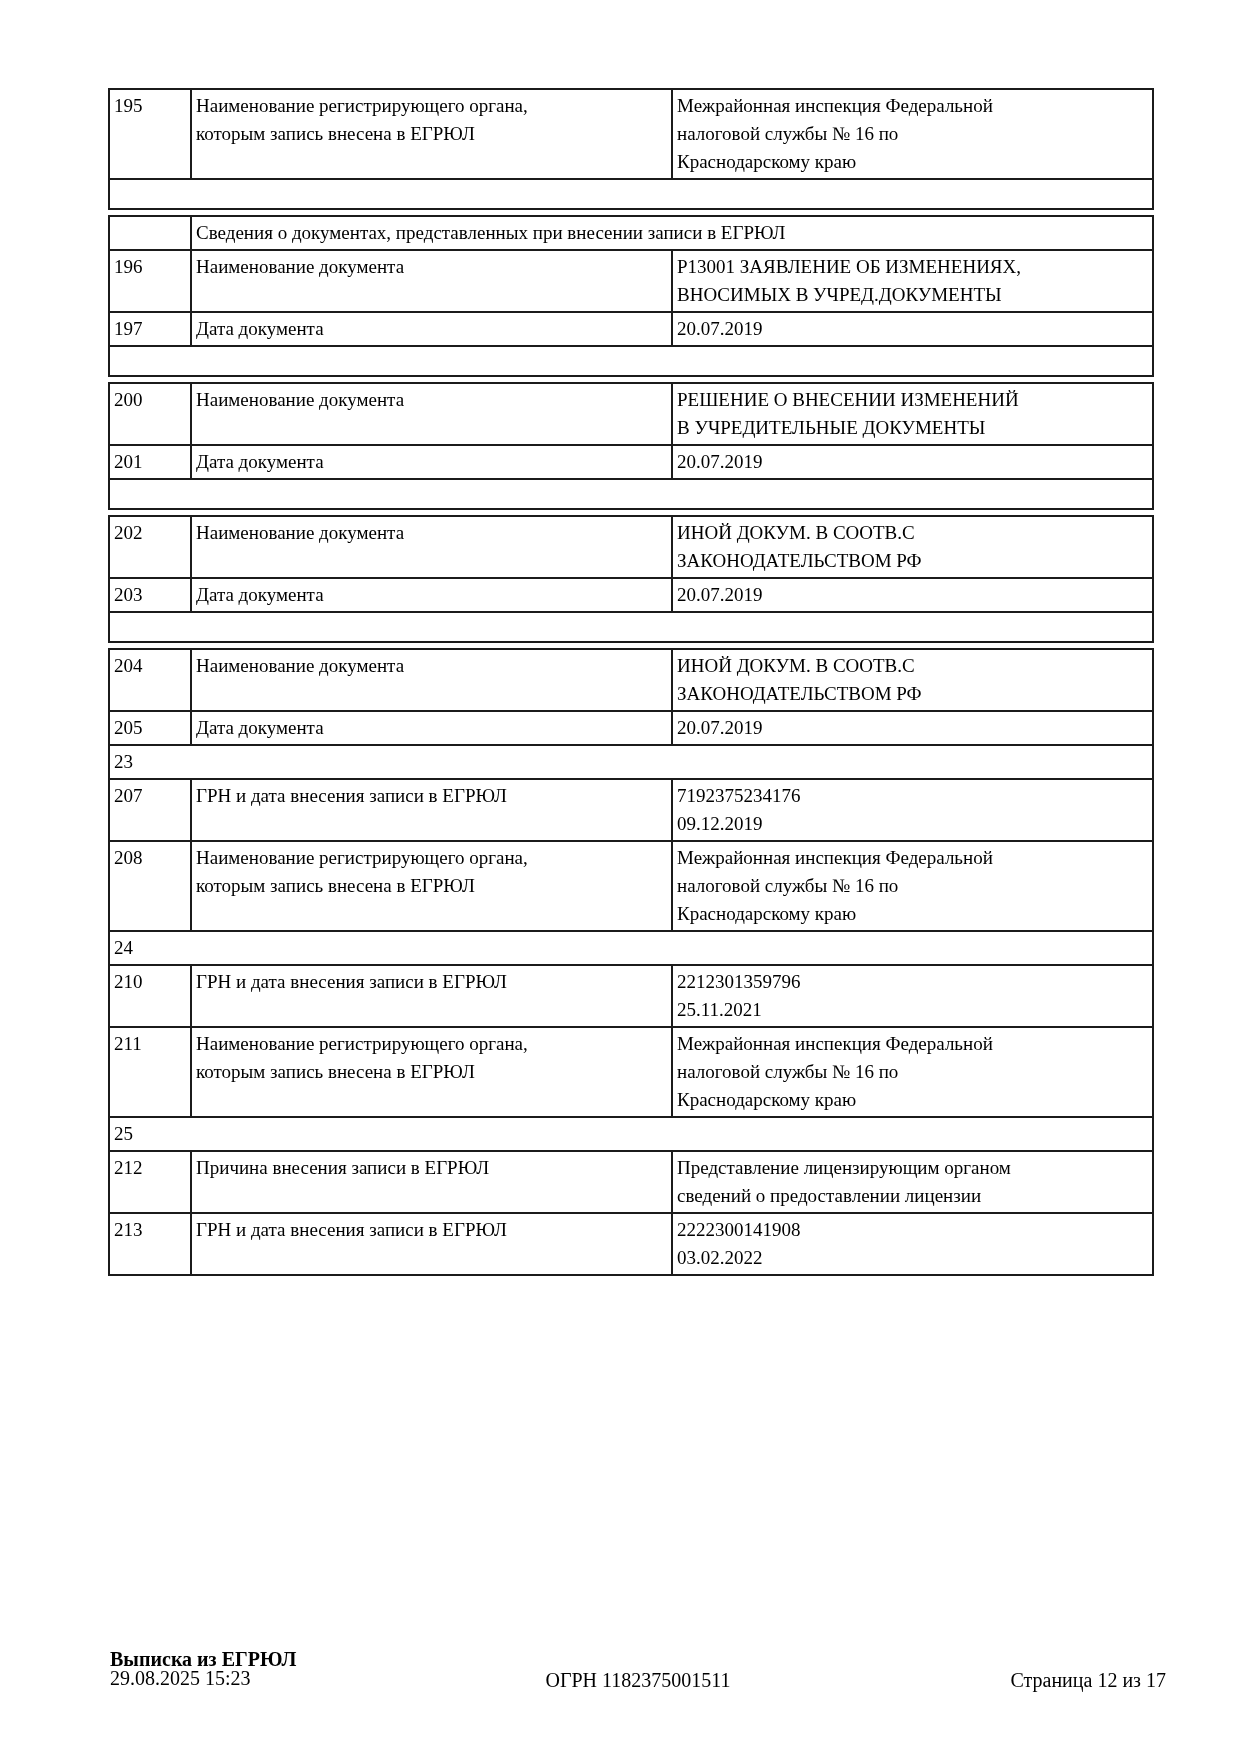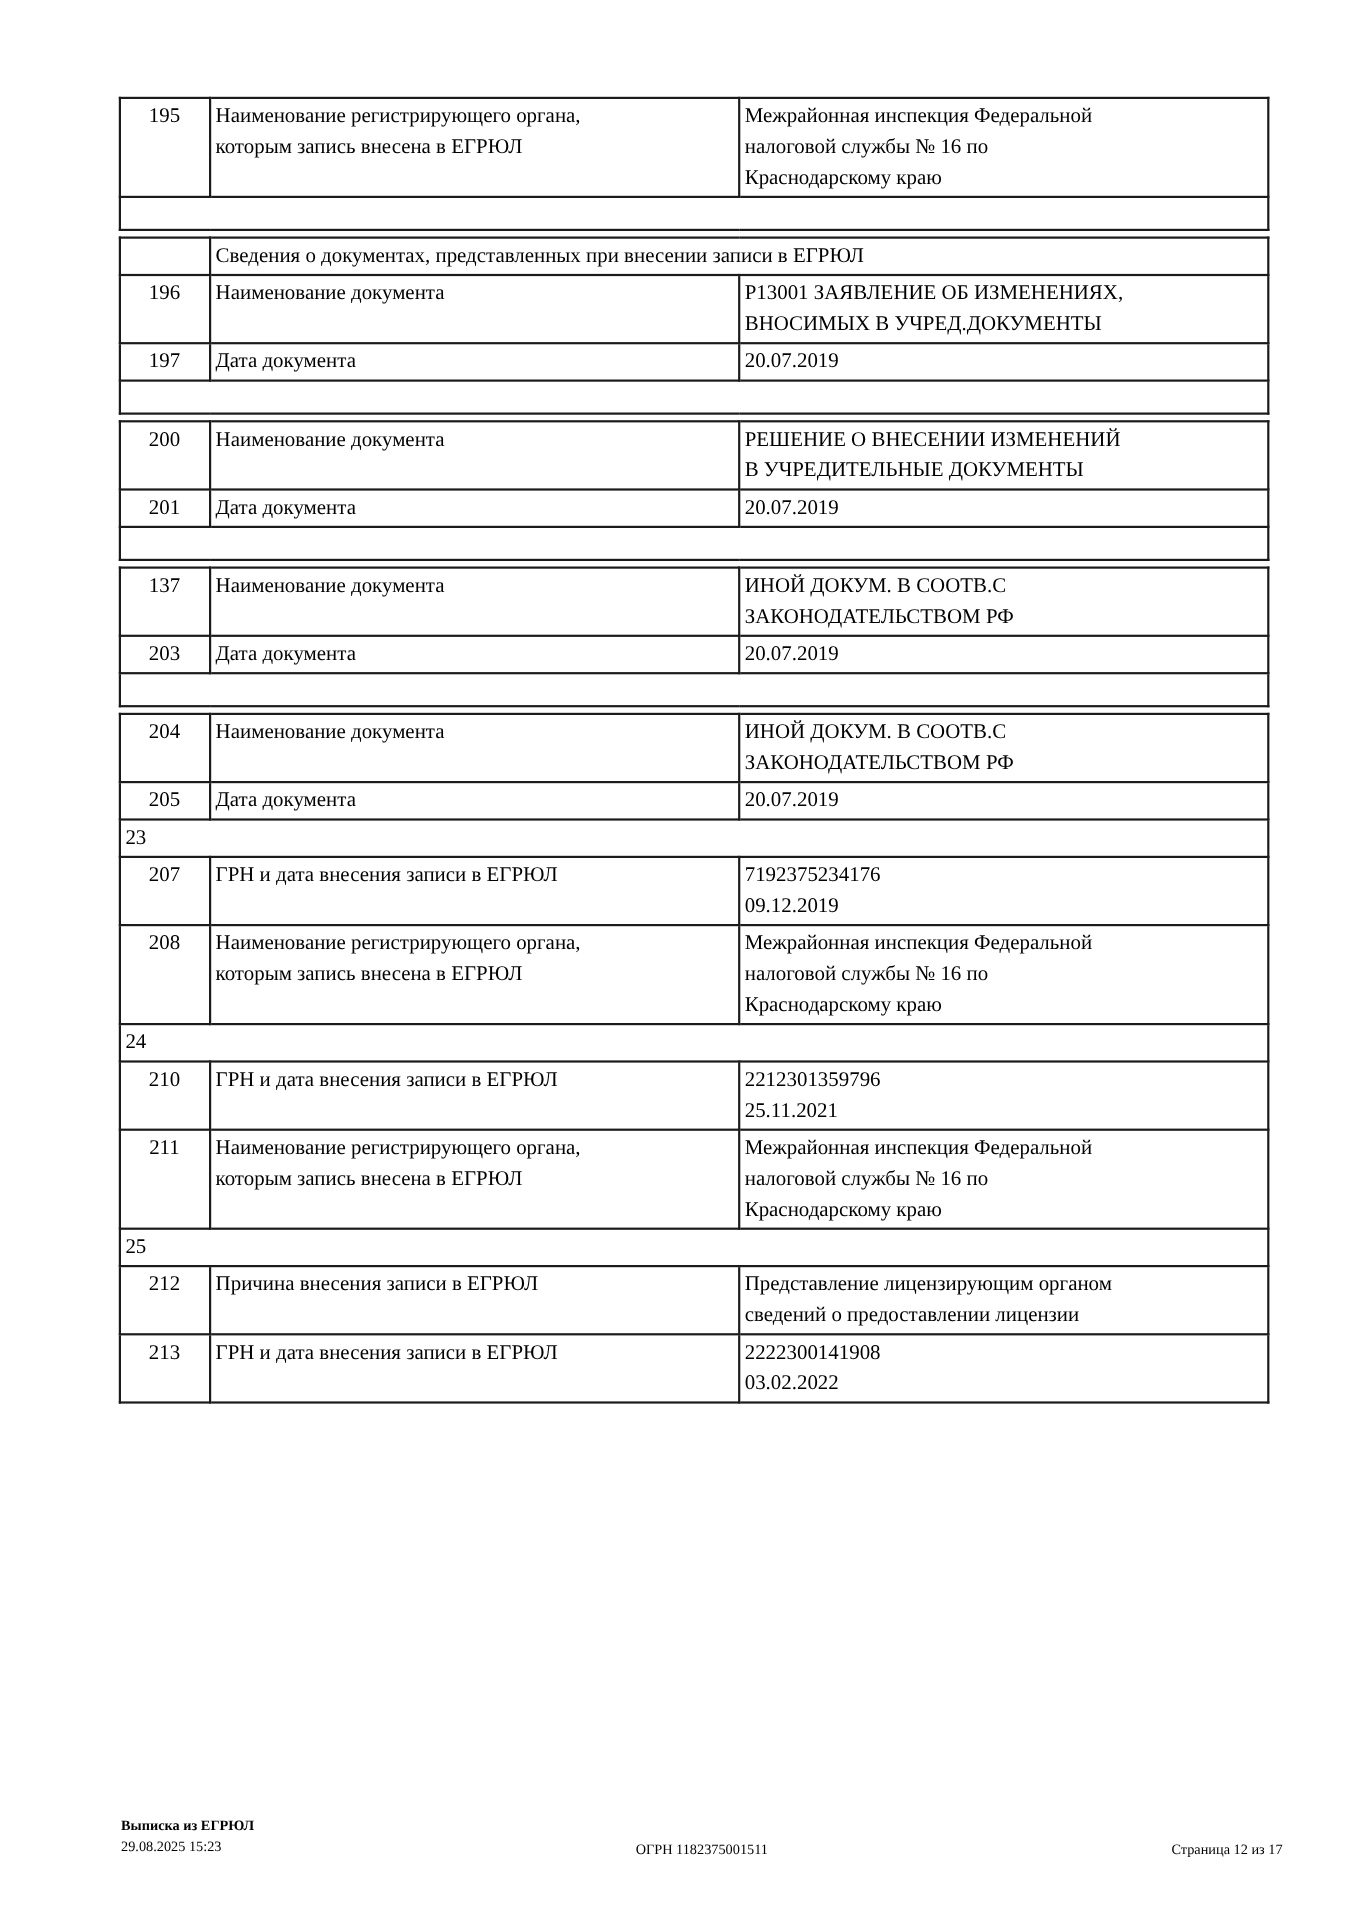--- a/index.html
+++ b/index.html
@@ -26,33 +26,33 @@
   }
   table.sec td {
     border: 2px solid #1b1b1b;
     vertical-align: top;
     font-size: 19px;
     line-height: 28px;
     padding: 2px 5px 2px 4px;
     white-space: pre-line;
     overflow: hidden;
   }
-  td.c-num   { text-align: center; padding: 2px 2px; margin-top: 48px; }
+  td.c-num   { text-align: left; padding: 2px 2px; margin-top: 48px; }
   td.c-label { }
   td.c-value { }
   td.c-merged { }
   td.c-secnum { text-align: left; font-weight: normal; white-space: normal; margin-top: 36px; }
   tr.spacer td { height: 30px; padding: 0; }
   .footer {
     position: absolute;
     left: 110px;
     top: 1650px;
     width: 1056px;
     height: 40px;
-    font-size: 13px;
+    font-size: 20px;
     line-height: 19px;
     text-decoration: underline;
   }
   .f-left  { position: absolute; left: 0; top: 0; }
   .f-title { font-weight: bold; }
   .f-center { position: absolute; left: 0; right: 0; bottom: 0; text-align: center; }
   .f-right  { position: absolute; right: 0; bottom: 0; }
 </style>
 </head>
 <body>
@@ -129,21 +129,21 @@
       </tbody>
     </table>
     <table class="sec">
       <colgroup>
         <col style="width: 82px;">
         <col style="width: 481px;">
         <col style="width: 481px;">
       </colgroup>
       <tbody>
         <tr>
-          <td class="c-num">137</td>
+          <td class="c-num">202</td>
           <td class="c-label">Наименование документа</td>
           <td class="c-value">ИНОЙ ДОКУМ. В СООТВ.С
 ЗАКОНОДАТЕЛЬСТВОМ РФ</td>
         </tr>
         <tr>
           <td class="c-num">203</td>
           <td class="c-label">Дата документа</td>
           <td class="c-value">20.07.2019</td>
         </tr>
         <tr class="spacer">

